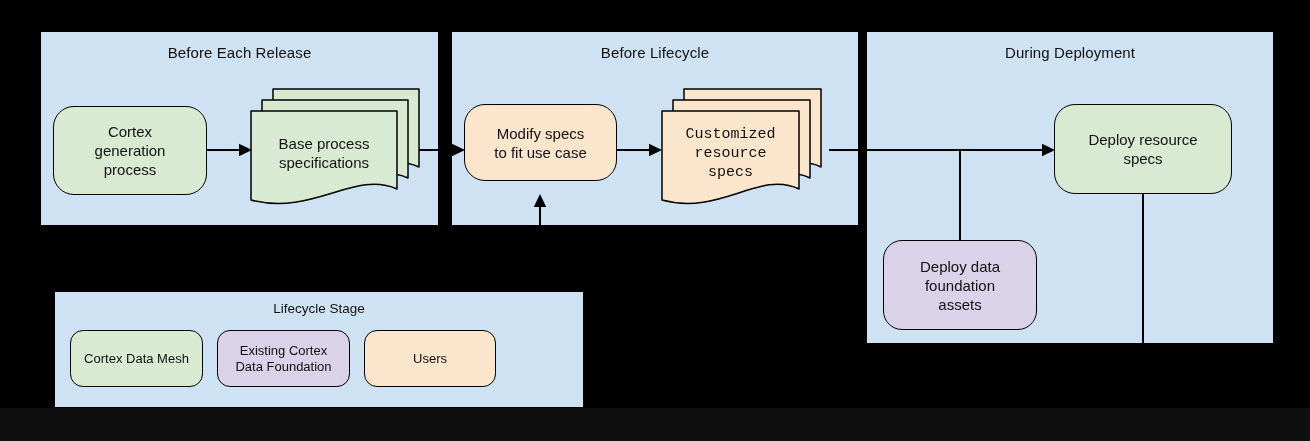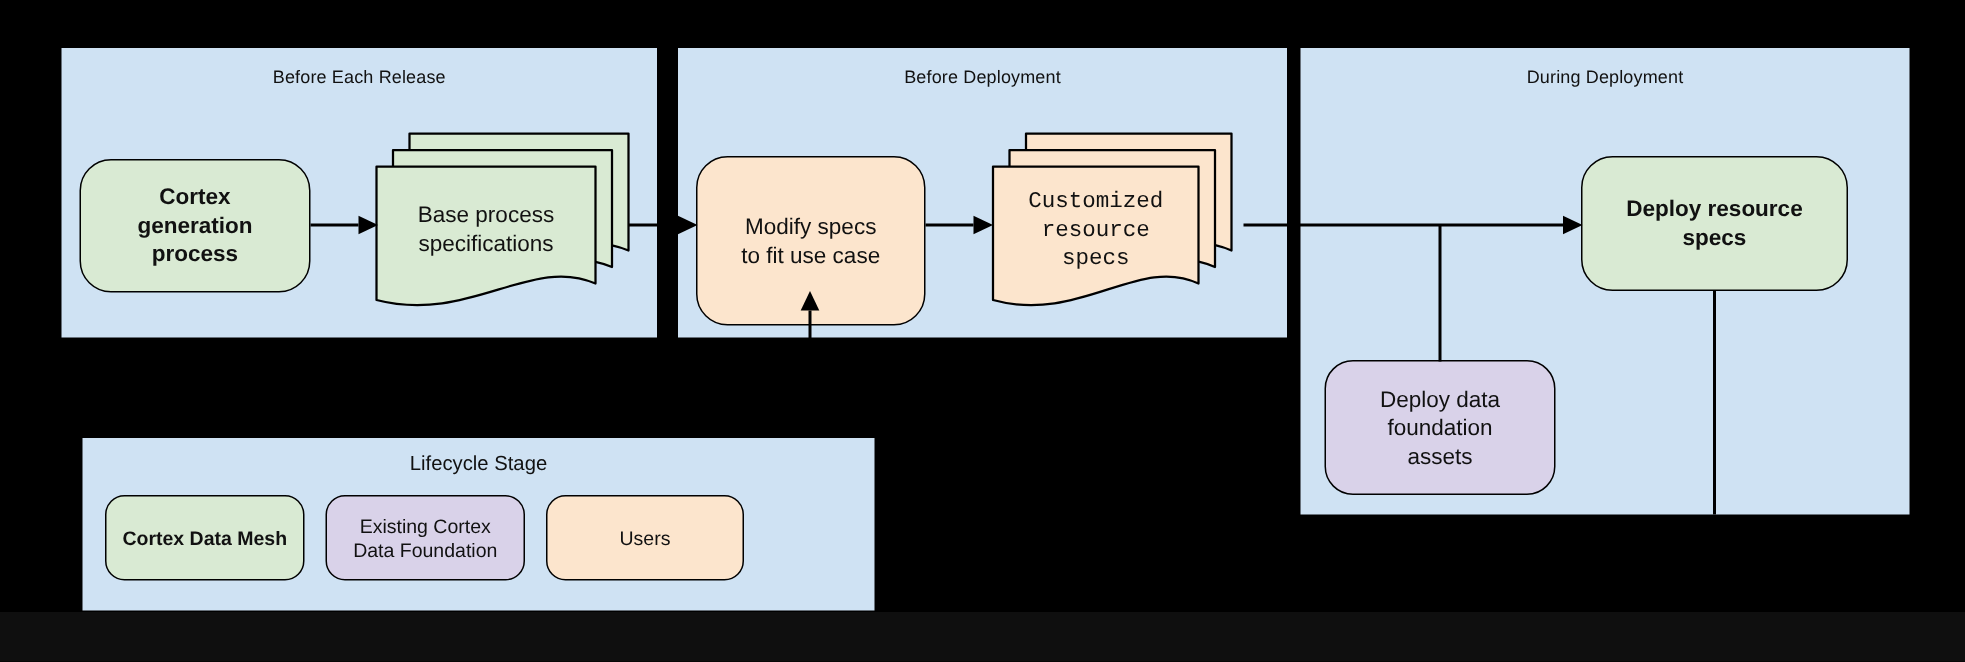--- a/index.html
+++ b/index.html
@@ -25,35 +25,35 @@
   .canvas { position: absolute; left: 0; top: 0; width: 1310px; height: 441px; }
 
   .footer-strip {
     position: absolute; left: 0; top: 408px; width: 1310px; height: 33px;
     background: var(--footer_bg);
   }
 
   .panel { position: absolute; background: var(--panel_bg); }
   .panel-title {
     position: absolute; top: 12px; left: 0; right: 0;
-    text-align: center; font-size: 12px; letter-spacing: 0.1px;
+    text-align: center; font-size: 15px; letter-spacing: 0.1px;
     color: var(--text);
   }
 
   .node {
     position: absolute;
     border: 1.5px solid var(--stroke);
     border-radius: 21px;
     display: flex; align-items: center; justify-content: center;
     text-align: center;
     font-size: 15px; line-height: 19px;
     white-space: pre-line;
     color: var(--text);
   }
-  .fill-green  { background: var(--mesh_green); font-weight: bold; }
+  .fill-green  { background: var(--mesh_green); }
   .fill-orange { background: var(--users_orange); }
   .fill-purple { background: var(--foundation_purple); border-radius: 19px; }
 
   .doc-stack { position: absolute; overflow: visible; }
   .doc-stack path { stroke: var(--stroke); stroke-width: 1.5; stroke-linejoin: round; }
   .doc-stack.green path  { fill: var(--mesh_green); }
   .doc-stack.orange path { fill: var(--users_orange); }
   .doc-label {
     position: absolute;
     display: flex; align-items: center; justify-content: center;
@@ -85,40 +85,40 @@
 
 <div class="canvas">
 
   <div class="footer-strip"></div>
 
   <div class="panel" style="left:41px; top:32px; width:397px; height:193px;">
     <div class="panel-title">Before Each Release</div>
   </div>
 
   <div class="panel" style="left:452px; top:32px; width:406px; height:193px;">
-    <div class="panel-title">Before Deployment</div>
+    <div class="panel-title">Before Lifecycle</div>
   </div>
 
   <div class="panel" style="left:867px; top:32px; width:406px; height:311px;">
     <div class="panel-title">During Deployment</div>
   </div>
 
   <div class="node fill-green" style="left:53px; top:106px; width:154px; height:89px;">Cortex
 generation
 process</div>
 
   <svg class="doc-stack green" style="left:251px; top:89px;" width="170" height="120" viewBox="0 0 170 120">
     <path transform="translate(22,0)" d="M0,0 H146 V78 C103,59 62,105 0,89 Z"></path>
     <path transform="translate(11,11)" d="M0,0 H146 V78 C103,59 62,105 0,89 Z"></path>
     <path transform="translate(0,22)" d="M0,0 H146 V78 C103,59 62,105 0,89 Z"></path>
   </svg>
   <div class="doc-label" style="left:251px; top:113px; width:146px; height:80px;">Base process
 specifications</div>
 
-  <div class="node fill-orange" style="left:464px; top:104px; width:153px; height:113px;">Modify specs
+  <div class="node fill-orange" style="left:464px; top:104px; width:153px; height:77px;">Modify specs
 to fit use case</div>
 
   <svg class="doc-stack orange" style="left:662px; top:89px;" width="162" height="120" viewBox="0 0 162 120">
     <path transform="translate(22,0)" d="M0,0 H137 V78 C97,59 58,105 0,89 Z"></path>
     <path transform="translate(11,11)" d="M0,0 H137 V78 C97,59 58,105 0,89 Z"></path>
     <path transform="translate(0,22)" d="M0,0 H137 V78 C97,59 58,105 0,89 Z"></path>
   </svg>
   <div class="doc-label" style="left:662px; top:113px; width:137px; height:80px;font-family:Liberation Mono, monospace;">Customized
 resource
 specs</div>

